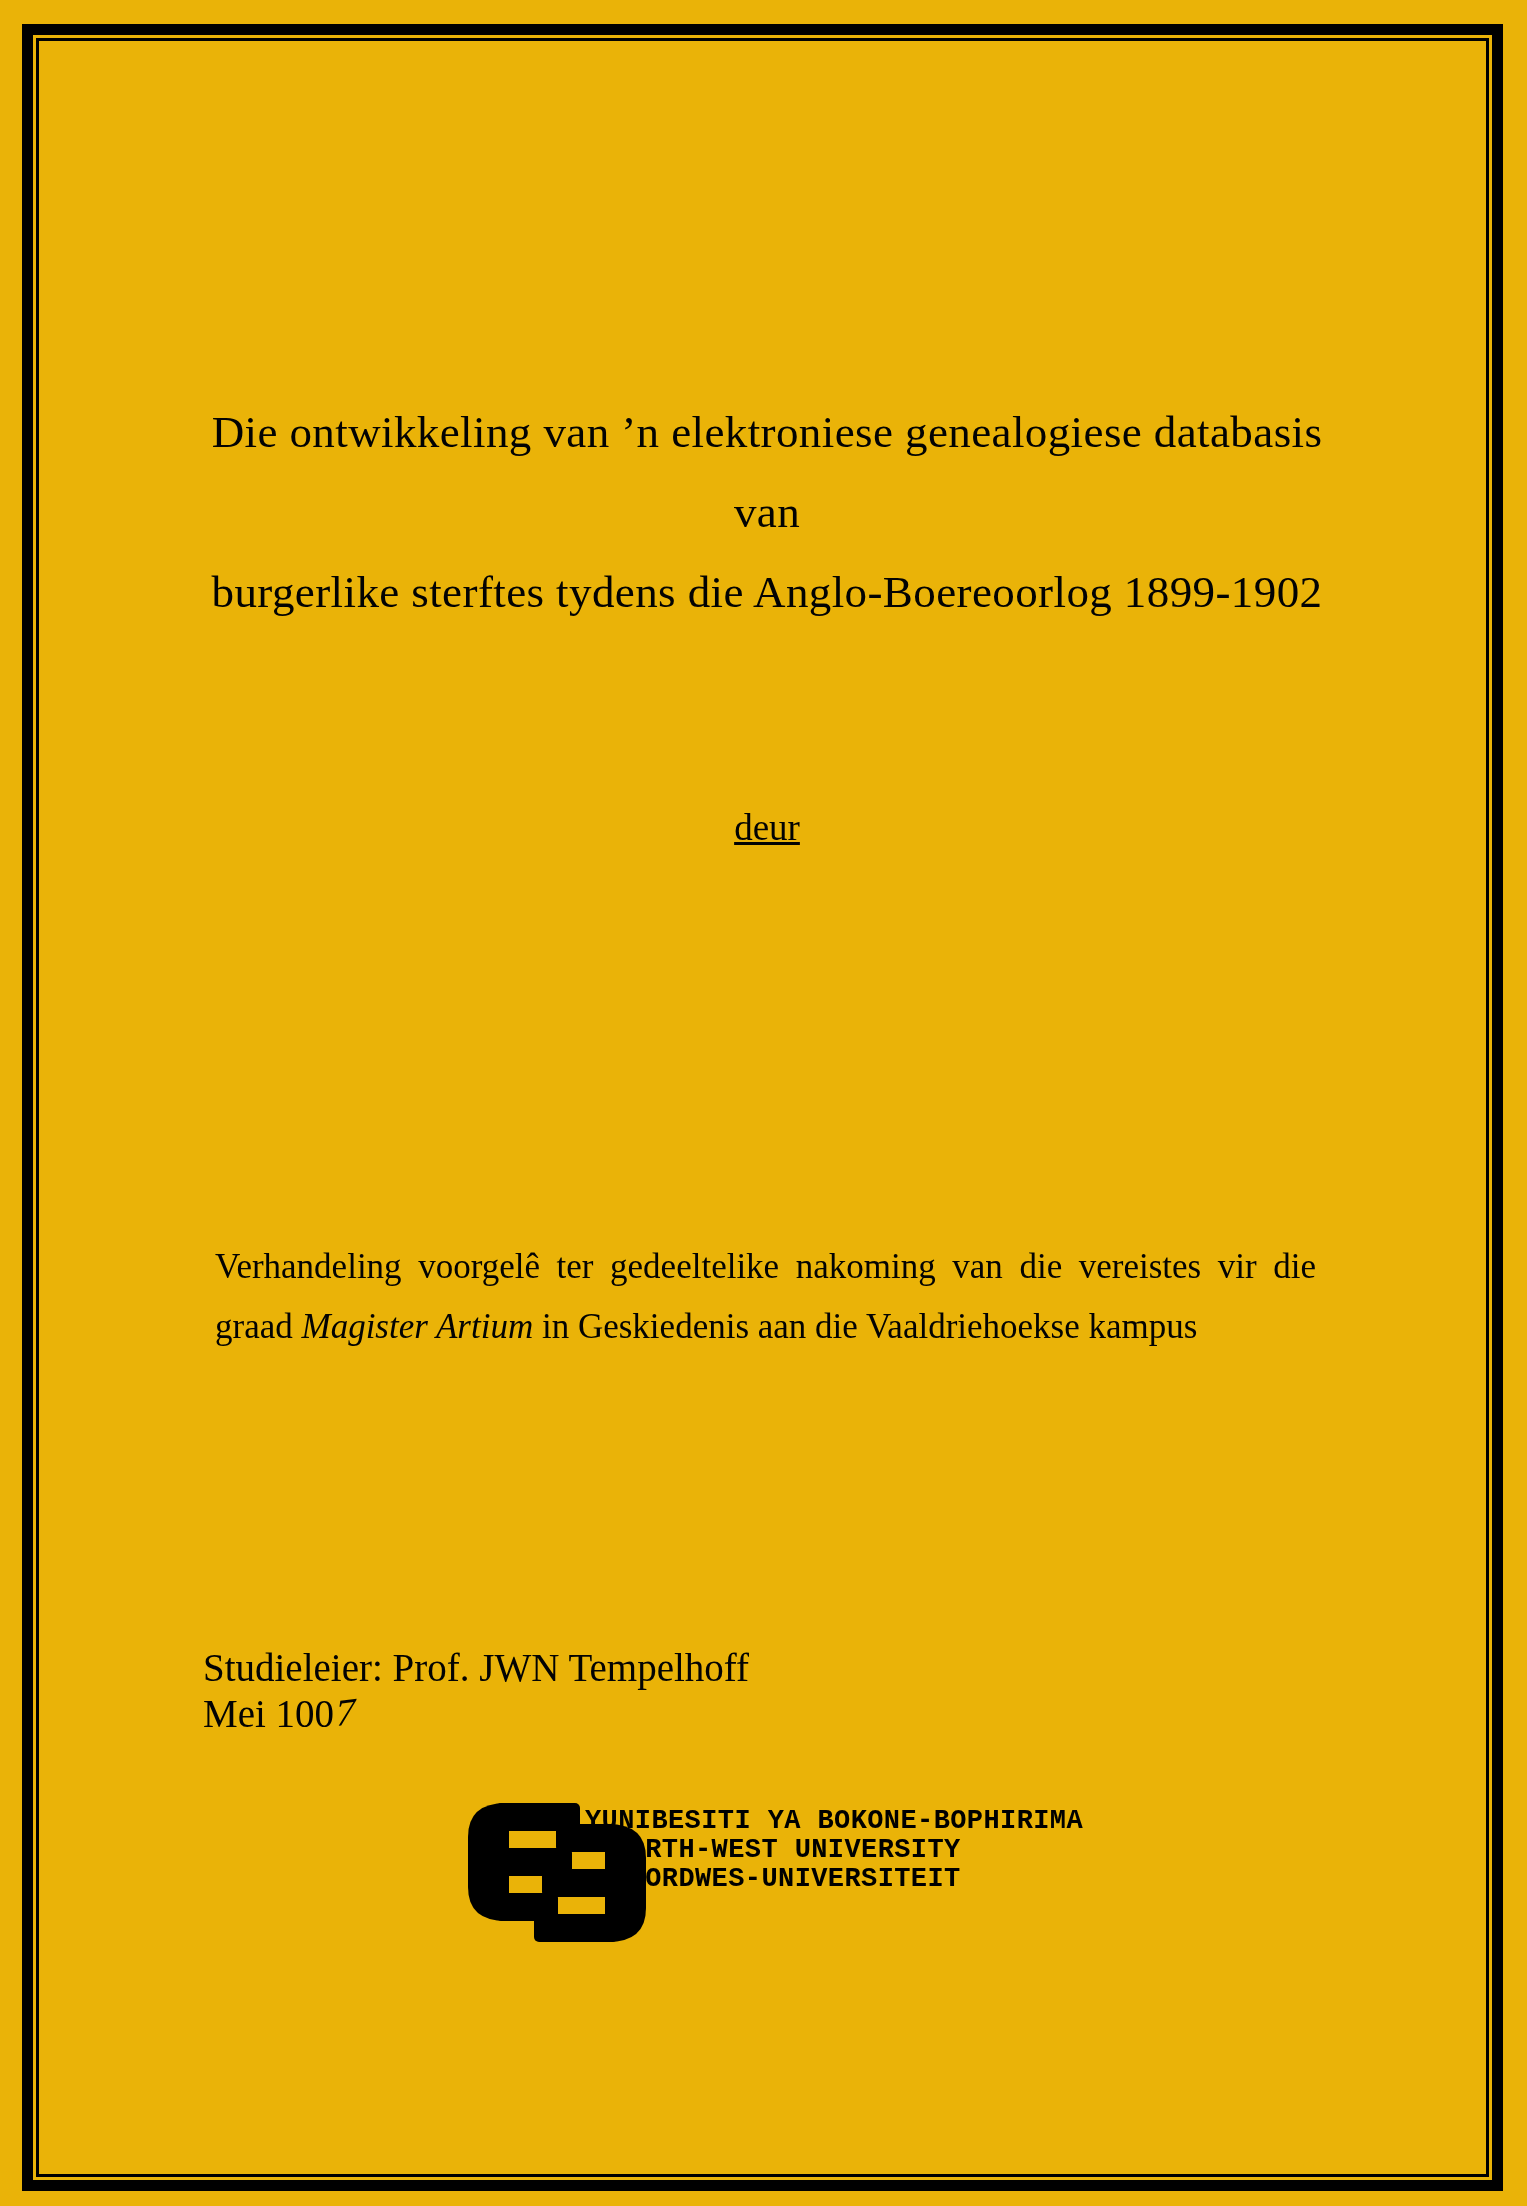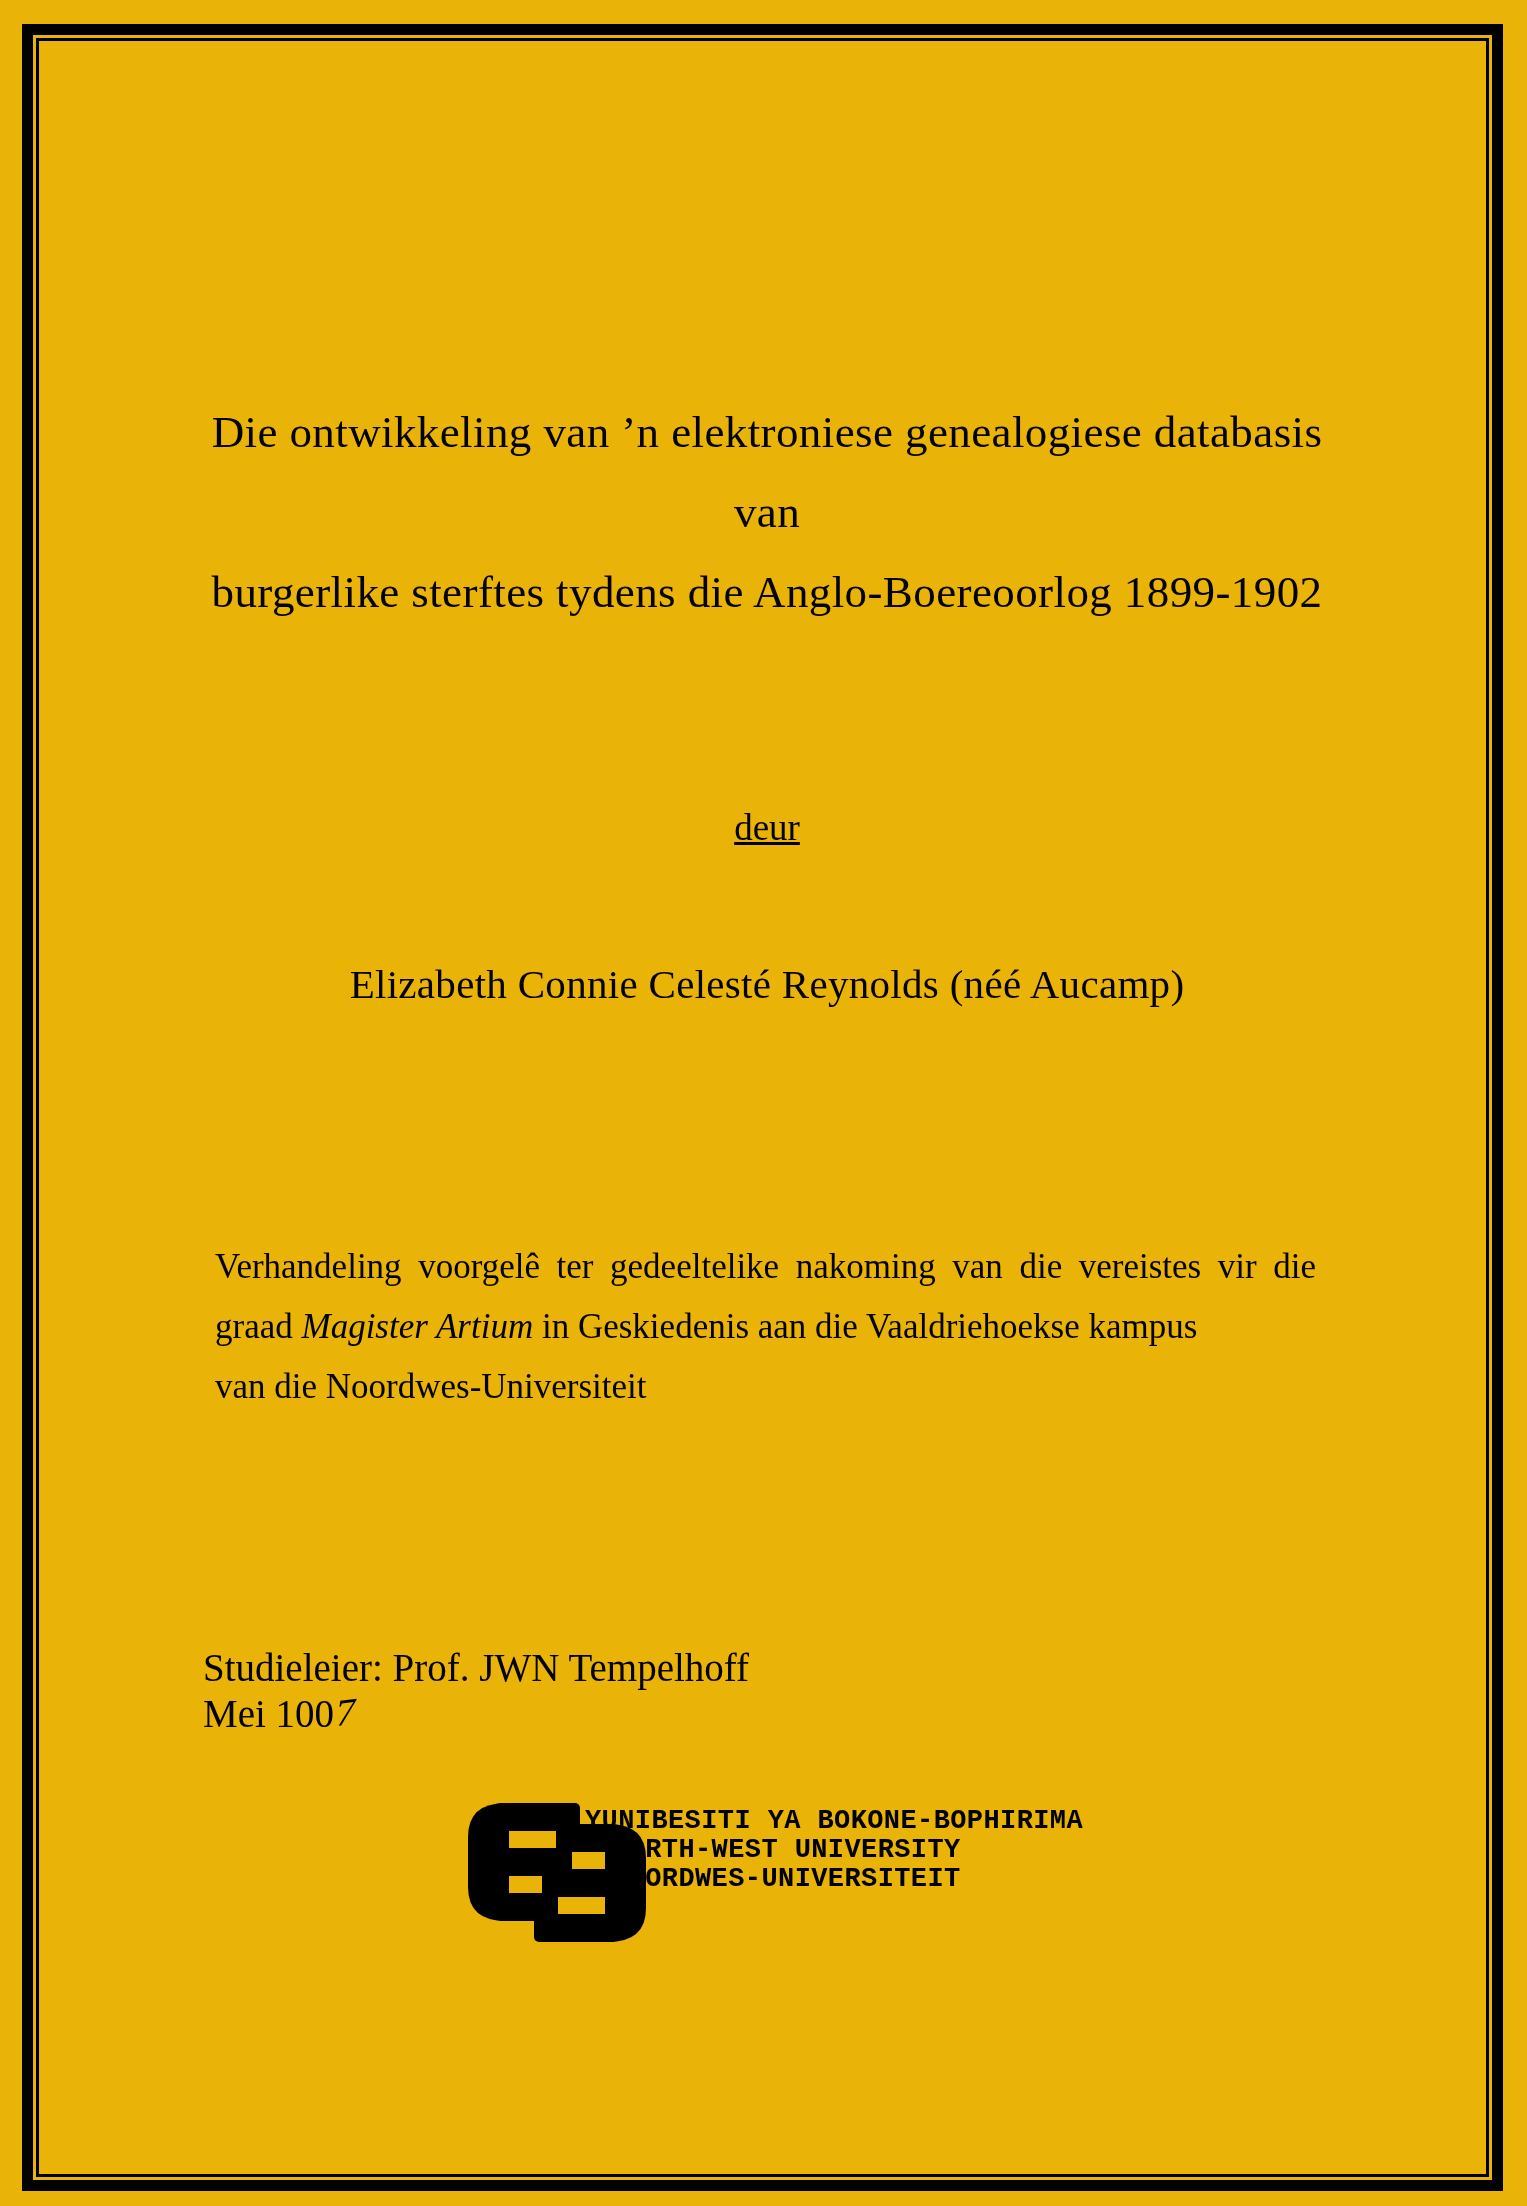--- a/index.html
+++ b/index.html
@@ -120,26 +120,24 @@
   <div class="frame-outer"></div>
   <div class="frame-inner"></div>
 
   <h1 class="title">
     <span class="tline">Die ontwikkeling van ’n elektroniese genealogiese databasis van</span>
     <span class="tline">burgerlike sterftes tydens die Anglo-Boereoorlog 1899-1902</span>
   </h1>
 
   <div class="byline">deur</div>
 
-  <div class="author">Elizabeth Connie Celesté Reynolds (néé Aucamp)</div>
 
   <div class="statement">
     <p class="justify">Verhandeling voorgelê ter gedeeltelike nakoming van die vereistes vir die</p>
     <p><span>graad </span><span class="italic">Magister Artium</span><span> in Geskiedenis aan die Vaaldriehoekse kampus</span></p>
-    <p>van die Noordwes-Universiteit</p>
   </div>
 
   <div class="supervisor-block">
     <div>Studieleier: Prof. JWN Tempelhoff</div>
     <div><span>Mei 100</span><span class="seven">7</span></div>
   </div>
 
   <div class="logo">
     <svg class="mark" viewBox="0 0 180 140" aria-hidden="true">
       <defs>

